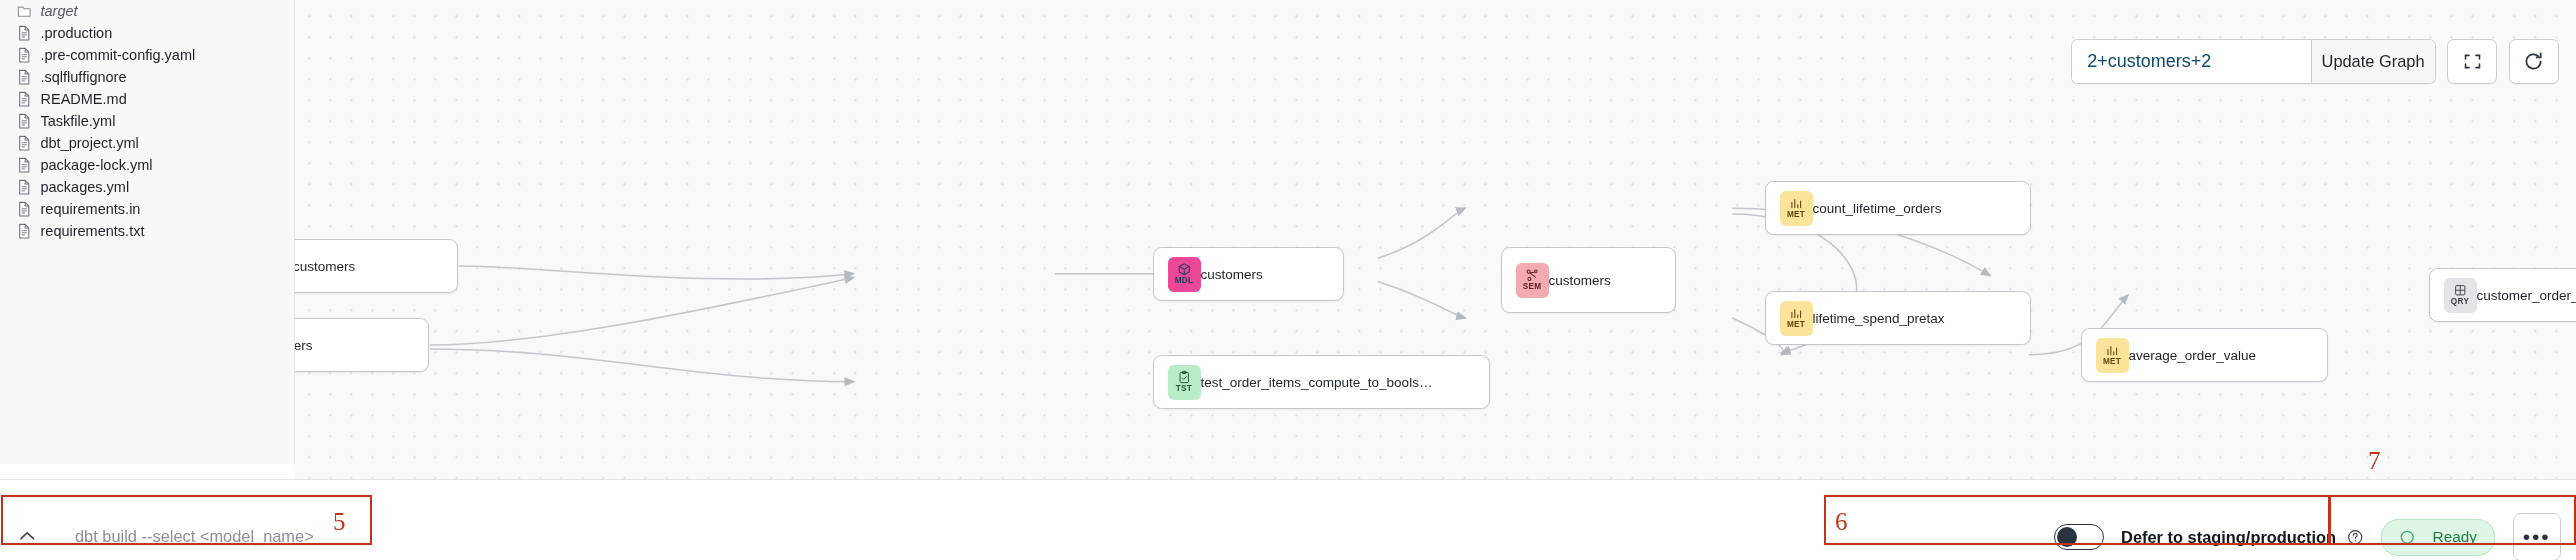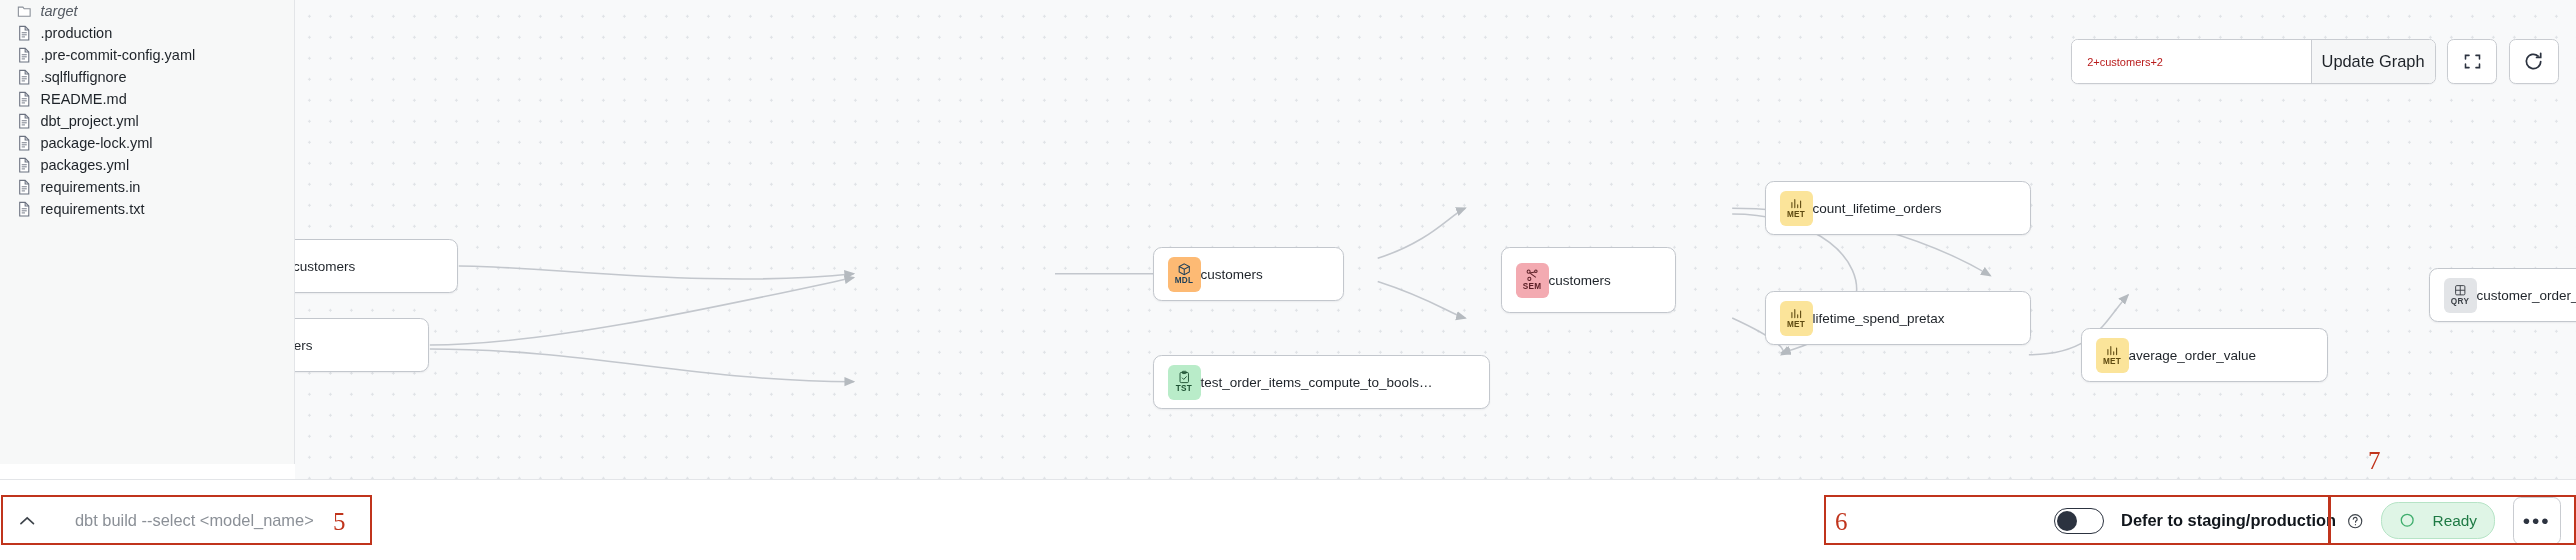--- a/index.html
+++ b/index.html
@@ -45,21 +45,21 @@
 
   
   #graph-toolbar{position:absolute;top:39px;right:17.3px;display:flex;align-items:center;gap:11.6px;}
   .combo{
     display:flex;align-items:stretch;height:43px;background:#fff;
     border:1px solid #c9ccd1;border-radius:6.7px;overflow:hidden;
     box-shadow:0 1px 1px rgba(16,24,40,.04);
   }
   .combo .q-input{
     width:208px;display:flex;align-items:center;padding:0 15.4px;
-    font-size:11px;color:#b91c1c;background:#fff;
+    font-size:18px;color:#0c4a6e;background:#fff;
   }
   .combo .q-btn{
     display:flex;align-items:center;padding:0 10px;background:#f5f6f7;
     border-left:1px solid #c9ccd1;font-size:16.4px;color:#1e2329;cursor:pointer;
   }
   .icon-btn{
     width:48px;height:43px;background:#fff;border:1px solid #c9ccd1;border-radius:6.7px;
     display:flex;align-items:center;justify-content:center;cursor:pointer;
     box-shadow:0 1px 1px rgba(16,24,40,.04);
   }
@@ -74,33 +74,33 @@
   .node .badge{
     width:33px;height:35px;border-radius:5.8px;flex:0 0 33px;
     display:flex;flex-direction:column;align-items:center;justify-content:center;gap:0px;
   }
   .node .badge .bglyph{display:block;height:14.5px;line-height:14.5px;}
   .node .badge .btxt{font-size:8.2px;font-weight:700;letter-spacing:0.3px;line-height:9.6px;}
   .node .nlabel{font-size:13.5px;color:#1e2329;}
   .node.plain{padding:0 17.3px;}
   .node.plain .nlabel{font-size:13.5px;}
 
-  .badge-mdl{background:#fdba74;color:#1d3f59;}
+  .badge-mdl{background:#ec4899;color:#1d3f59;}
   .badge-sem{background:#f3aab1;color:#5c2027;}
   .badge-met{background:#fbe49a;color:#5e4a10;}
   .badge-tst{background:#b9ecc9;color:#1d5132;}
   .badge-qry{background:#e2e4e7;color:#3a3f45;}
 
   svg.edges{position:absolute;left:0;top:0;width:100%;height:100%;overflow:visible;}
 
   
   #statusbar{
     position:absolute;left:0;bottom:0;width:2576px;height:81px;
     background:#ffffff;border-top:1px solid #e3e5e8;
-    display:flex;align-items:center;
+    display:flex;align-items:flex-end;
   }
   #cmd-wrap{display:flex;align-items:center;height:50px;}
   .chev-btn{
     width:54px;height:50px;display:flex;align-items:center;justify-content:center;
     font-size:17.3px;color:#3d434a;cursor:pointer;
   }
   #cmd-input{
     display:flex;align-items:center;height:50px;padding-left:21px;width:308px;
     font-size:16.4px;color:#8b9097;
   }
@@ -175,20 +175,30 @@
         </div>
         <div class="file-row">
           <span>
             <svg class="ficon" viewBox="0 0 16 18" fill="none" stroke="#6b7280" stroke-width="1.2">
               <path d="M3 1.5h6l4 4v11H3z" fill="#fff"></path>
               <path d="M9 1.5v4h4"></path>
               <path d="M5.2 8.5h5.6M5.2 10.8h5.6M5.2 13.1h3.6" stroke-width="1"></path>
             </svg>
           </span>
           <span class="fname">README.md</span>
+        </div>
+        <div class="file-row">
+          <span>
+            <svg class="ficon" viewBox="0 0 16 18" fill="none" stroke="#6b7280" stroke-width="1.2">
+              <path d="M3 1.5h6l4 4v11H3z" fill="#fff"></path>
+              <path d="M9 1.5v4h4"></path>
+              <path d="M5.2 8.5h5.6M5.2 10.8h5.6M5.2 13.1h3.6" stroke-width="1"></path>
+            </svg>
+          </span>
+          <span class="fname">Taskfile.yml</span>
         </div>
         <div class="file-row">
           <span>
             <svg class="ficon" viewBox="0 0 16 18" fill="none" stroke="#6b7280" stroke-width="1.2">
               <path d="M3 1.5h6l4 4v11H3z" fill="#fff"></path>
               <path d="M9 1.5v4h4"></path>
               <path d="M5.2 8.5h5.6M5.2 10.8h5.6M5.2 13.1h3.6" stroke-width="1"></path>
             </svg>
           </span>
           <span class="fname">dbt_project.yml</span>

